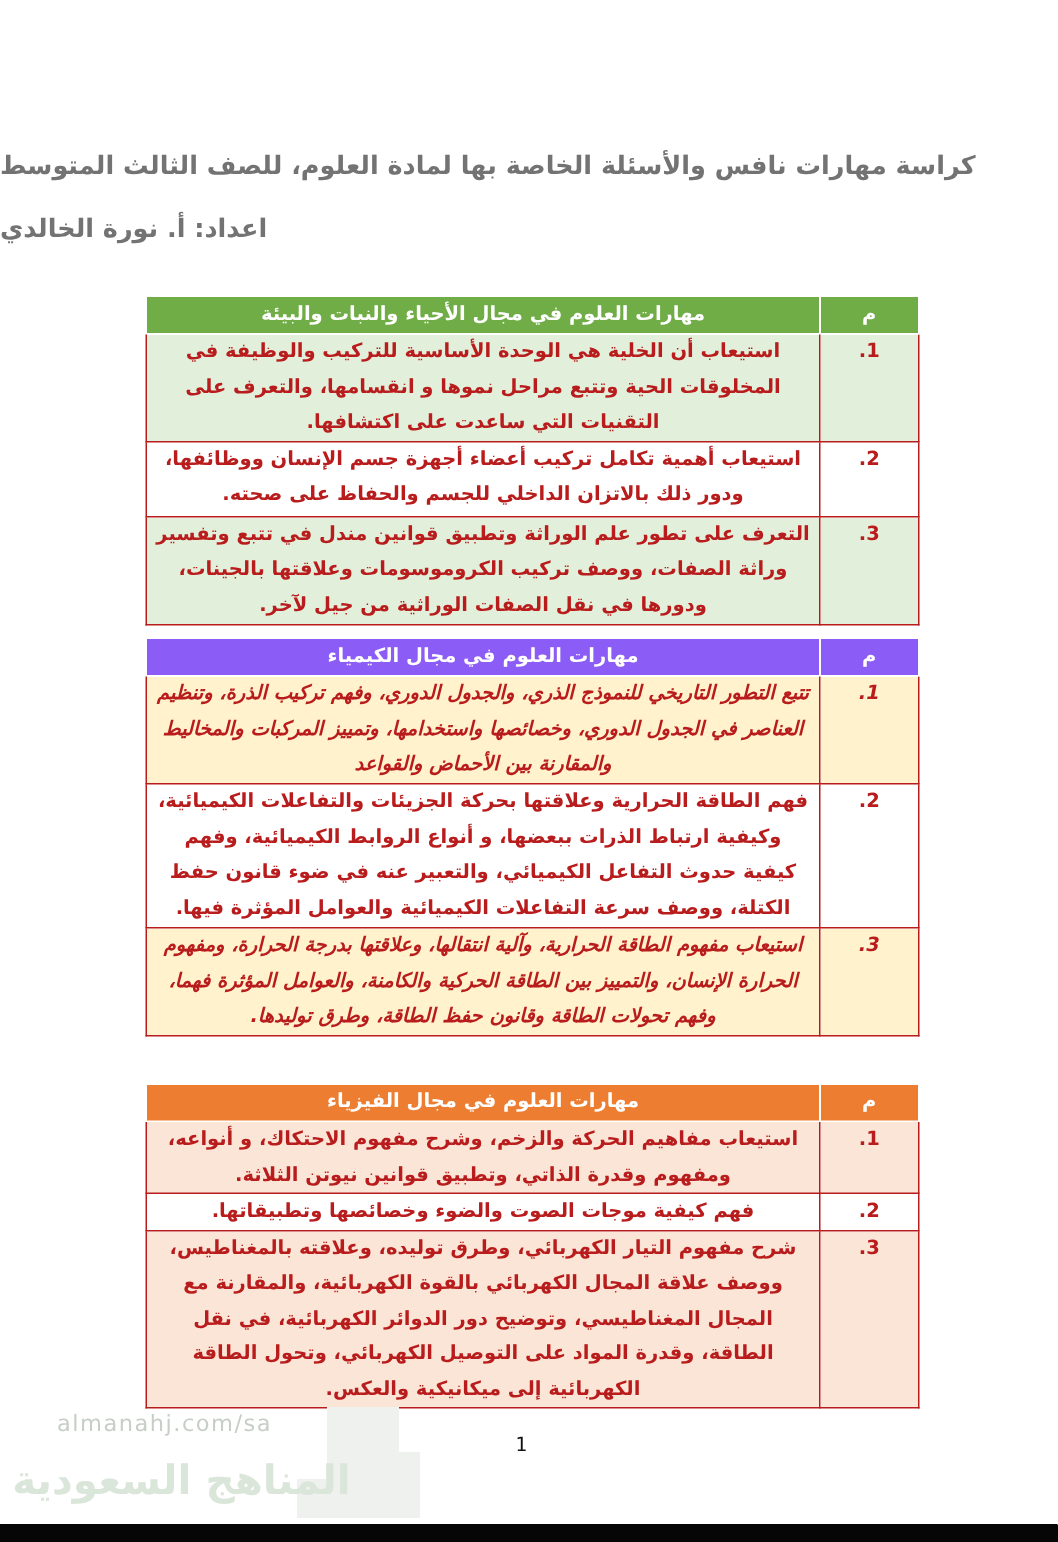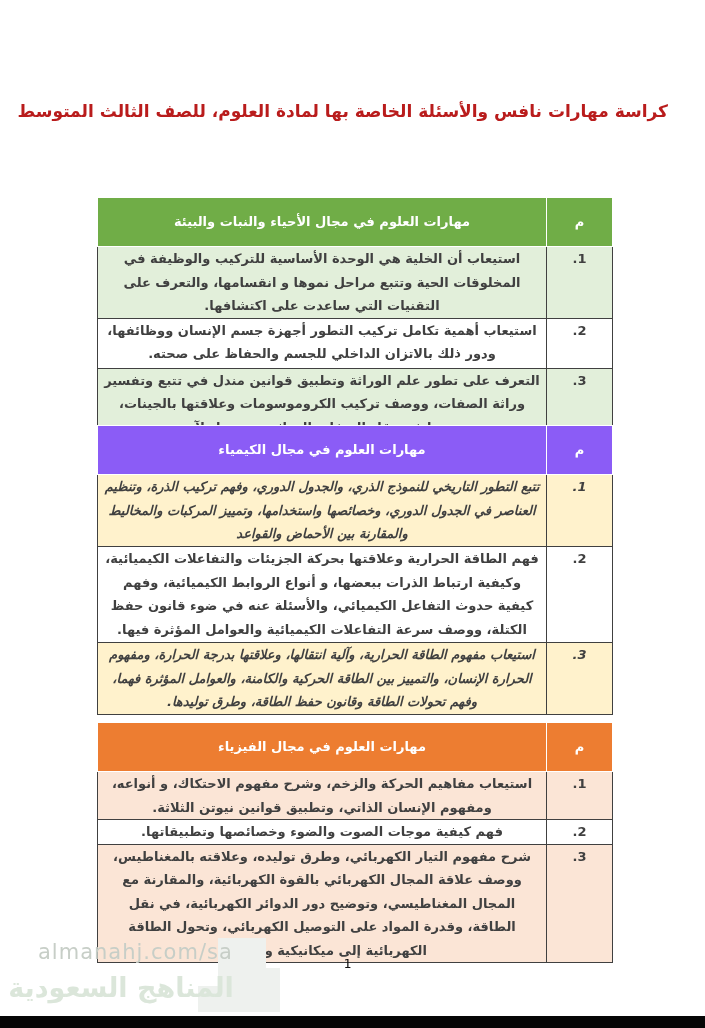--- a/index.html
+++ b/index.html
@@ -3,126 +3,127 @@
 <meta charset="utf-8">
 <style>
   html,body{margin:0;padding:0;}
   body{
     width:705px;height:1028px;position:relative;background:#ffffff;
     font-family:"DejaVu Sans","Liberation Sans",sans-serif;
     overflow:hidden;
   }
   .page-title{
     position:absolute;top:90px;left:0;width:668px;
-    text-align:right;direction:rtl;
-    font-weight:bold;font-size:17px;color:#b91c1c;line-height:42px;
+    text-align:left;direction:rtl;
+    font-weight:bold;font-size:17px;color:#737373;line-height:42px;
   }
   table.tbl{
     position:absolute;left:97px;width:516px;
     border-collapse:collapse;direction:rtl;table-layout:fixed;
   }
   table.tbl td{
     border:1px solid;vertical-align:top;text-align:center;
     font-weight:bold;font-size:13px;line-height:23.5px;
-    padding:0 6px;color:#404040;overflow:hidden;
+    padding:0 6px;color:#b91c1c;overflow:hidden;
   }
   td.numcol{width:57px;}
   tr.hdr td{
     color:#ffffff;font-size:13px;height:24px;line-height:24px;
-    padding:12px 4px;vertical-align:middle;
+    padding:0 4px;vertical-align:middle;
   }
   
   .t-green td{border-color:#a9c697;}
   .t-green tr.hdr td{background:#70ad47;}
   .t-green tr.shade td{background:#e2efda;}
   
   .t-gold td{border-color:#f2c94c;}
   .t-gold tr.hdr td{background:#8b5cf6;}
   .t-gold tr.shade td{background:#fff2cc;font-style:italic;}
   
   .t-orange td{border-color:#f4b183;}
   .t-orange tr.hdr td{background:#ed7d31;margin-top:10px;}
   .t-orange tr.shade td{background:#fbe5d6;}
 
   .wm-url{
     position:absolute;left:38px;top:940px;
-    font-size:21px;color:#c7cec7;letter-spacing:1px;
+    font-size:15px;color:#c7cec7;letter-spacing:1px;
   }
   .wm-logo{
     position:absolute;left:6px;top:972px;width:230px;
     direction:rtl;text-align:center;
     font-weight:bold;font-size:27px;color:#dbe6da;
   }
   .wm-block{position:absolute;background:#eef1ee;}
   .page-num{
     position:absolute;top:956px;left:0;width:695px;text-align:center;
     font-size:13px;color:#111;font-family:"DejaVu Sans Mono","Liberation Mono",monospace;
   }
   .bottom-bar{
     position:absolute;left:0;bottom:0;width:705px;height:12px;background:#060606;
   }
 </style>
 </head>
 <body>
 
 <div class="page-title">
   <div>كراسة مهارات نافس والأسئلة الخاصة بها لمادة العلوم، للصف الثالث المتوسط</div>
+  <div>اعداد: أ. نورة الخالدي</div>
 </div>
 
 <table class="tbl t-green" style="top:197px">
   <tbody>
       <tr class="hdr">
     <td class="numcol">م</td>
     <td>مهارات العلوم في مجال الأحياء والنبات والبيئة</td>
   </tr>
   <tr class="shade" style="height:48px">
     <td class="numcol">1.</td>
     <td>استيعاب أن الخلية هي الوحدة الأساسية للتركيب والوظيفة في المخلوقات الحية وتتبع مراحل نموها و انقسامها، والتعرف على التقنيات التي ساعدت على اكتشافها.</td>
   </tr>
   <tr style="height:50px">
     <td class="numcol">2.</td>
-    <td>استيعاب أهمية تكامل تركيب التطور أجهزة جسم الإنسان ووظائفها، ودور ذلك بالاتزان الداخلي للجسم والحفاظ على صحته.</td>
+    <td>استيعاب أهمية تكامل تركيب أعضاء أجهزة جسم الإنسان ووظائفها، ودور ذلك بالاتزان الداخلي للجسم والحفاظ على صحته.</td>
   </tr>
   <tr class="shade" style="height:72px">
     <td class="numcol">3.</td>
     <td>التعرف على تطور علم الوراثة وتطبيق قوانين مندل في تتبع وتفسير وراثة الصفات، ووصف تركيب الكروموسومات وعلاقتها بالجينات، ودورها في نقل الصفات الوراثية من جيل لآخر.</td>
   </tr>
 </tbody>
   </table>
 
 <table class="tbl t-gold" style="top:425px">
   <tbody>
       <tr class="hdr">
     <td class="numcol">م</td>
     <td>مهارات العلوم في مجال الكيمياء</td>
   </tr>
   <tr class="shade" style="height:72px">
     <td class="numcol">1.</td>
     <td>تتبع التطور التاريخي للنموذج الذري، والجدول الدوري، وفهم تركيب الذرة، وتنظيم العناصر في الجدول الدوري، وخصائصها واستخدامها، وتمييز المركبات والمخاليط والمقارنة بين الأحماض والقواعد</td>
   </tr>
   <tr style="height:96px">
     <td class="numcol">2.</td>
-    <td>فهم الطاقة الحرارية وعلاقتها بحركة الجزيئات والتفاعلات الكيميائية، وكيفية ارتباط الذرات ببعضها، و أنواع الروابط الكيميائية، وفهم كيفية حدوث التفاعل الكيميائي، والأسئلة عنه في ضوء قانون حفظ الكتلة، ووصف سرعة التفاعلات الكيميائية والعوامل المؤثرة فيها.</td>
+    <td>فهم الطاقة الحرارية وعلاقتها بحركة الجزيئات والتفاعلات الكيميائية، وكيفية ارتباط الذرات ببعضها، و أنواع الروابط الكيميائية، وفهم كيفية حدوث التفاعل الكيميائي، والتعبير عنه في ضوء قانون حفظ الكتلة، ووصف سرعة التفاعلات الكيميائية والعوامل المؤثرة فيها.</td>
   </tr>
   <tr class="shade" style="height:72px">
     <td class="numcol">3.</td>
     <td>استيعاب مفهوم الطاقة الحرارية، وآلية انتقالها، وعلاقتها بدرجة الحرارة، ومفهوم الحرارة الإنسان، والتمييز بين الطاقة الحركية والكامنة، والعوامل المؤثرة فهما، وفهم تحولات الطاقة وقانون حفظ الطاقة، وطرق توليدها.</td>
   </tr>
 </tbody>
   </table>
 
 <table class="tbl t-orange" style="top:722px">
   <tbody>
       <tr class="hdr">
     <td class="numcol">م</td>
     <td>مهارات العلوم في مجال الفيزياء</td>
   </tr>
   <tr class="shade" style="height:48px">
     <td class="numcol">1.</td>
-    <td>استيعاب مفاهيم الحركة والزخم، وشرح مفهوم الاحتكاك، و أنواعه، ومفهوم الإنسان الذاتي، وتطبيق قوانين نيوتن الثلاثة.</td>
+    <td>استيعاب مفاهيم الحركة والزخم، وشرح مفهوم الاحتكاك، و أنواعه، ومفهوم وقدرة الذاتي، وتطبيق قوانين نيوتن الثلاثة.</td>
   </tr>
   <tr style="height:24px">
     <td class="numcol">2.</td>
     <td>فهم كيفية موجات الصوت والضوء وخصائصها وتطبيقاتها.</td>
   </tr>
   <tr class="shade" style="height:96px">
     <td class="numcol">3.</td>
     <td>شرح مفهوم التيار الكهربائي، وطرق توليده، وعلاقته بالمغناطيس، ووصف علاقة المجال الكهربائي بالقوة الكهربائية، والمقارنة مع المجال المغناطيسي، وتوضيح دور الدوائر الكهربائية، في نقل الطاقة، وقدرة المواد على التوصيل الكهربائي، وتحول الطاقة الكهربائية إلى ميكانيكية والعكس.</td>
   </tr>
 </tbody>

